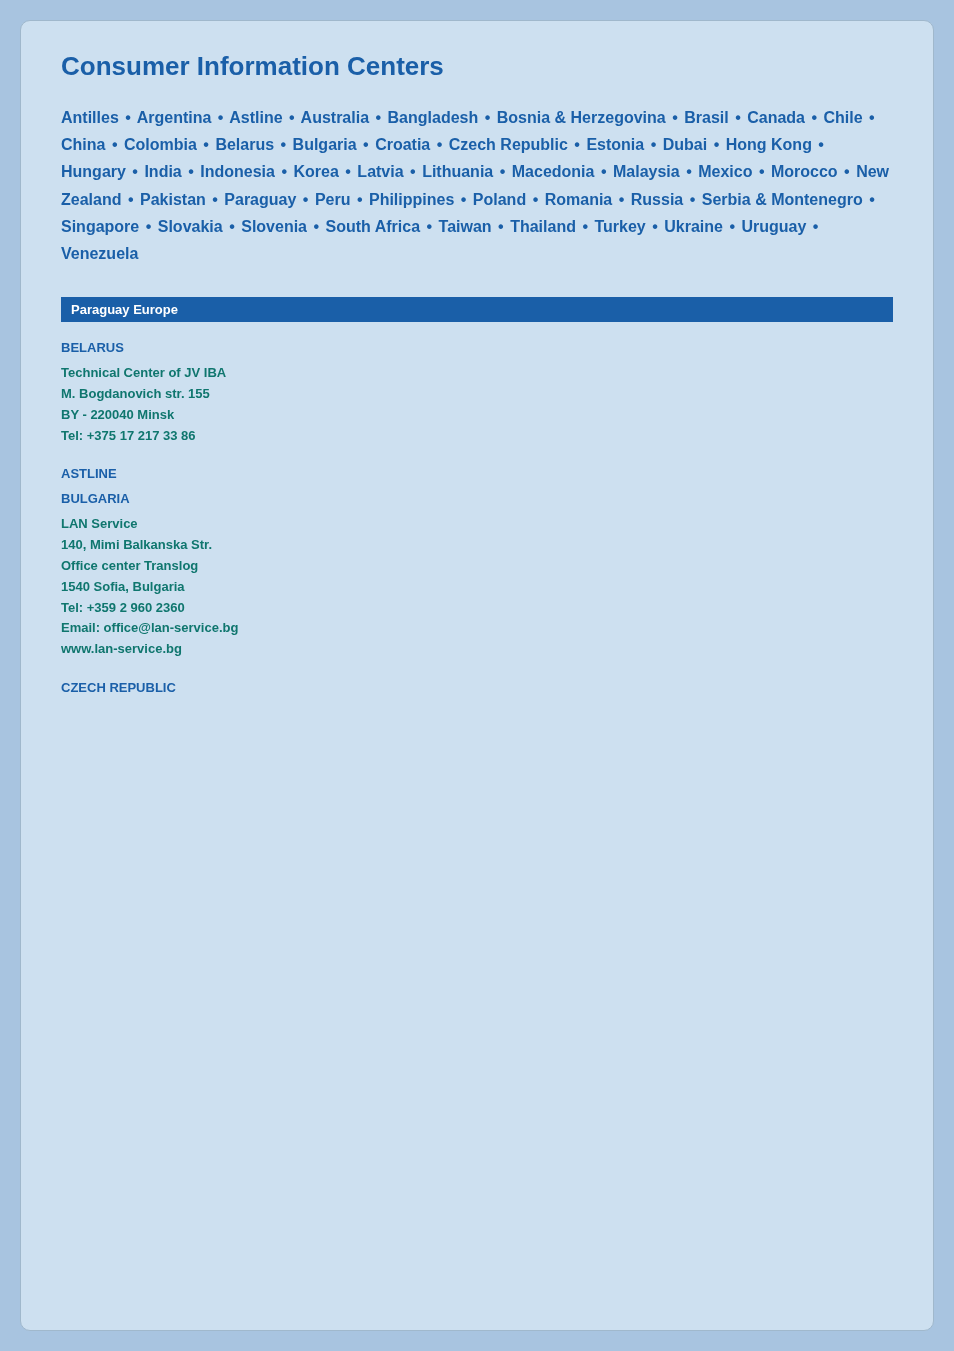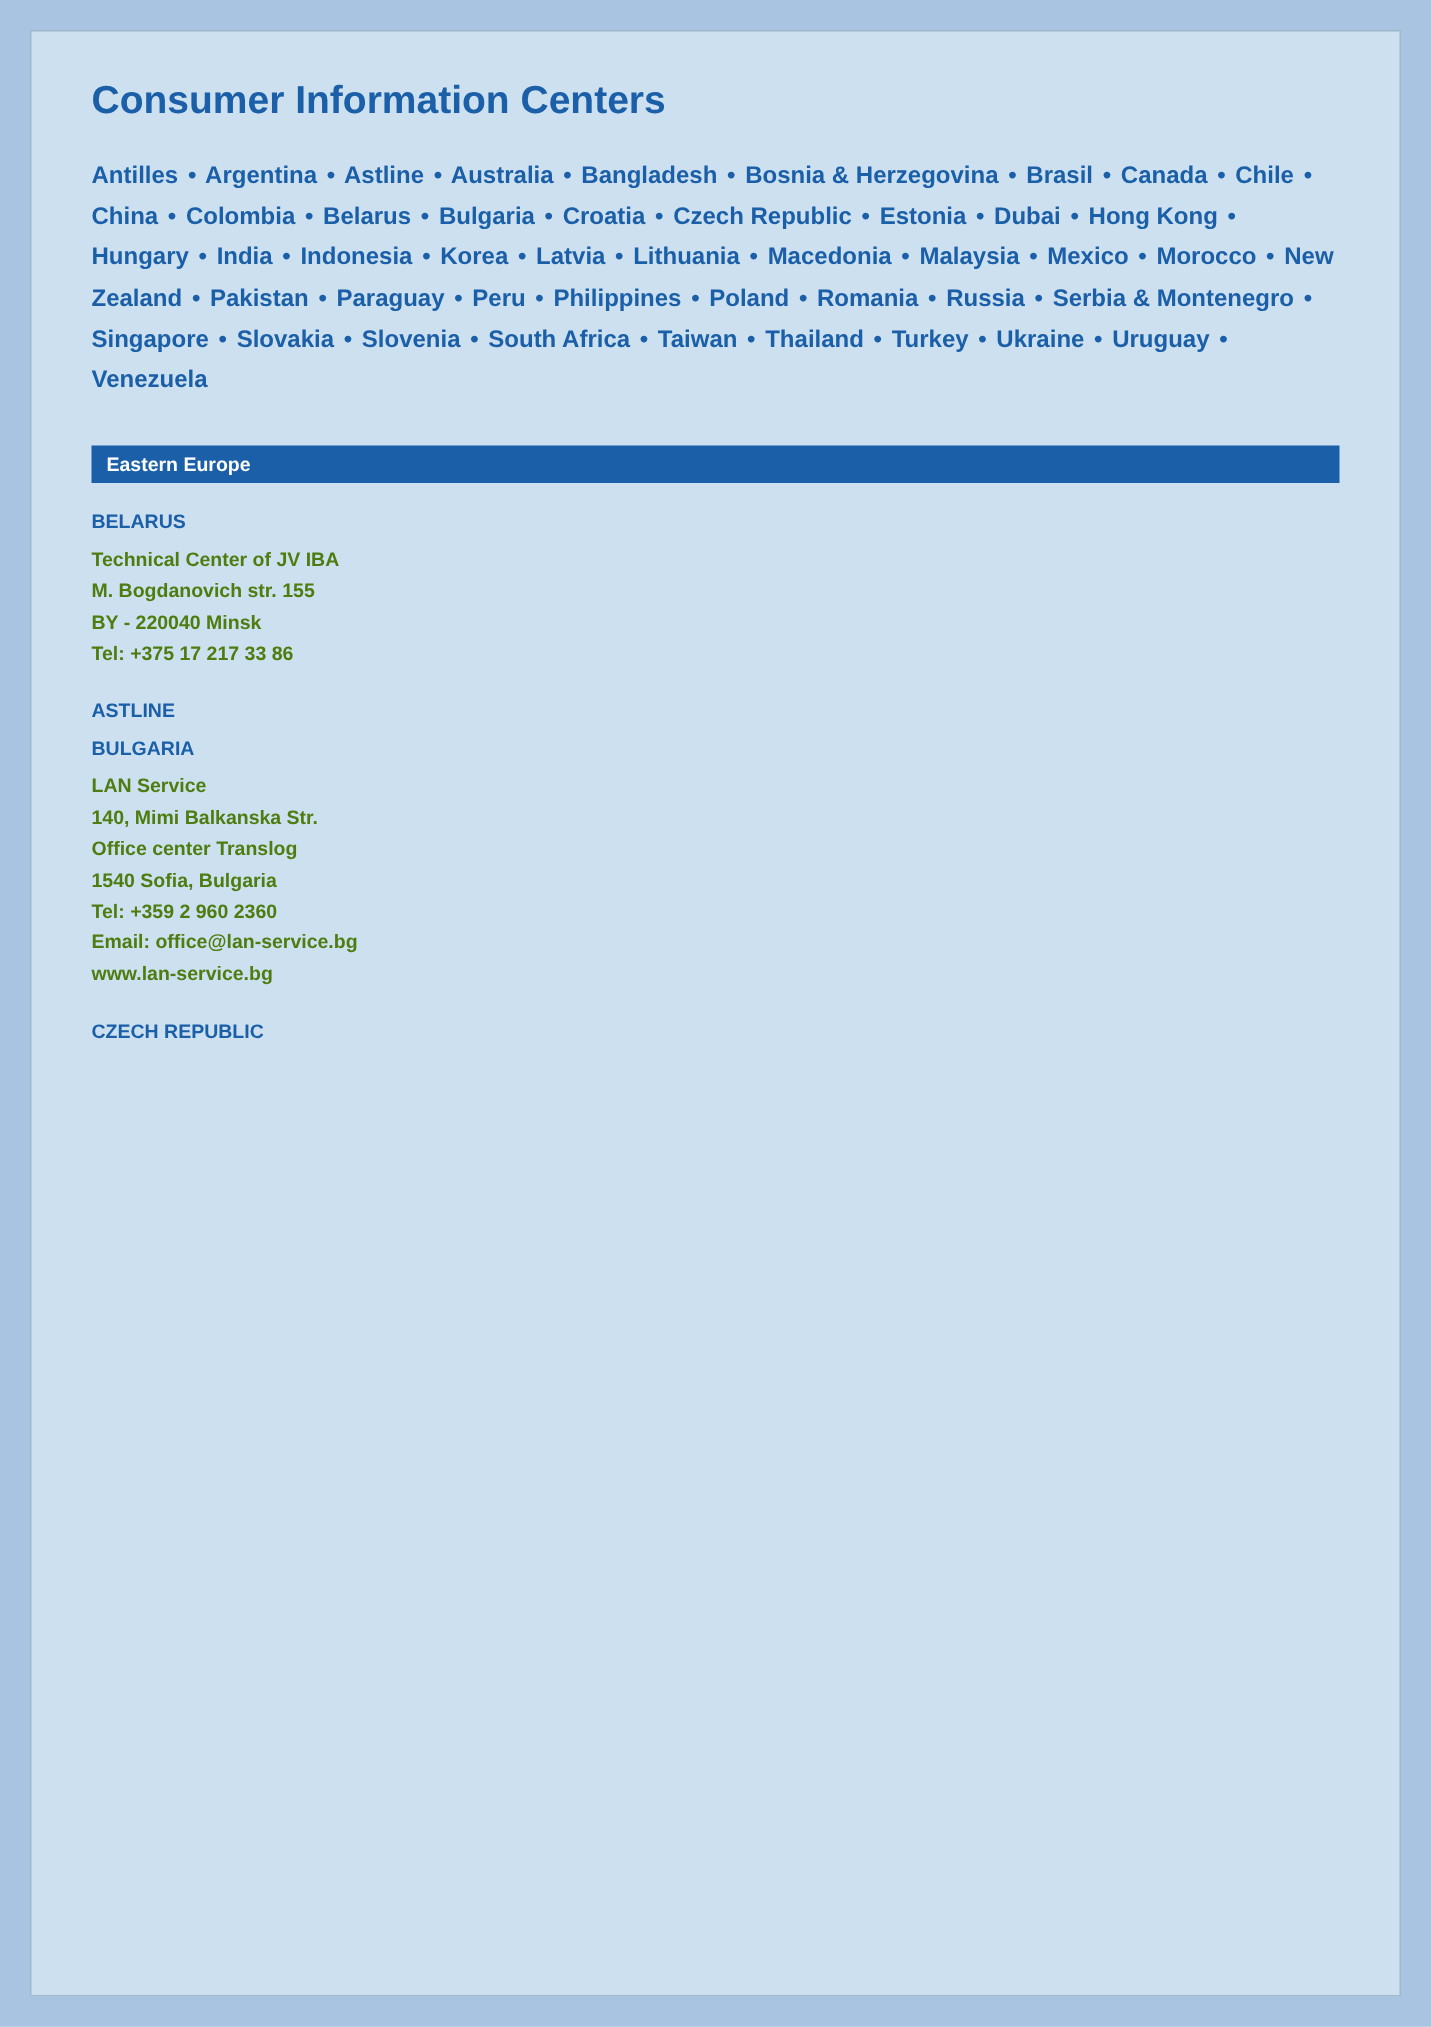--- a/index.html
+++ b/index.html
@@ -6,21 +6,21 @@
     body {
       background-color: #a8c4e0;
       font-family: Arial, sans-serif;
       width: 954px;
       min-height: 1351px;
       padding: 20px;
     }
     .outer-container {
       background-color: #cde0f0;
       border: 1px solid #a0b8cc;
-      border-radius: 0;
+      border-radius: 10px;
       padding: 30px 40px;
       min-height: 1311px;
     }
     .page-title {
       font-size: 26px;
       font-weight: bold;
       color: #1a5fa8;
       margin-bottom: 22px;
     }
     .nav-links {
@@ -48,41 +48,41 @@
     }
     .country-title {
       font-size: 13px;
       font-weight: bold;
       color: #1a5fa8;
       margin-bottom: 8px;
     }
     .address-block {
       font-size: 13px;
       font-weight: bold;
-      color: #4d7c0f;
+      color: #0f766e;
       line-height: 1.6;
       margin-bottom: 20px;
     }
     .country-section {
       margin-bottom: 10px;
     }
   </style>
 </head>
 <body>
 
 <div class="outer-container">
 
   <h1 class="page-title">Consumer Information Centers</h1>
 
   <div class="nav-links"><a href="#">Antilles</a> <span class="bullet">•</span> <a href="#">Argentina</a> <span class="bullet">•</span> <a href="#">Astline</a> <span class="bullet">•</span> <a href="#">Australia</a> <span class="bullet">•</span> <a href="#">Bangladesh</a> <span class="bullet">•</span> <a href="#">Bosnia &amp; Herzegovina</a> <span class="bullet">•</span> <a href="#">Brasil</a> <span class="bullet">•</span> <a href="#">Canada</a> <span class="bullet">•</span> <a href="#">Chile</a> <span class="bullet">•</span> <a href="#">China</a> <span class="bullet">•</span> <a href="#">Colombia</a> <span class="bullet">•</span> <a href="#">Belarus</a> <span class="bullet">•</span> <a href="#">Bulgaria</a> <span class="bullet">•</span> <a href="#">Croatia</a> <span class="bullet">•</span> <a href="#">Czech Republic</a> <span class="bullet">•</span> <a href="#">Estonia</a> <span class="bullet">•</span> <a href="#">Dubai</a> <span class="bullet">•</span> <a href="#">Hong Kong</a> <span class="bullet">•</span> <a href="#">Hungary</a> <span class="bullet">•</span> <a href="#">India</a> <span class="bullet">•</span> <a href="#">Indonesia</a> <span class="bullet">•</span> <a href="#">Korea</a> <span class="bullet">•</span> <a href="#">Latvia</a> <span class="bullet">•</span> <a href="#">Lithuania</a> <span class="bullet">•</span> <a href="#">Macedonia</a> <span class="bullet">•</span> <a href="#">Malaysia</a> <span class="bullet">•</span> <a href="#">Mexico</a> <span class="bullet">•</span> <a href="#">Morocco</a> <span class="bullet">•</span> <a href="#">New Zealand</a> <span class="bullet">•</span> <a href="#">Pakistan</a> <span class="bullet">•</span> <a href="#">Paraguay</a> <span class="bullet">•</span> <a href="#">Peru</a> <span class="bullet">•</span> <a href="#">Philippines</a> <span class="bullet">•</span> <a href="#">Poland</a> <span class="bullet">•</span> <a href="#">Romania</a> <span class="bullet">•</span> <a href="#">Russia</a> <span class="bullet">•</span> <a href="#">Serbia &amp; Montenegro</a> <span class="bullet">•</span> <a href="#">Singapore</a> <span class="bullet">•</span> <a href="#">Slovakia</a> <span class="bullet">•</span> <a href="#">Slovenia</a> <span class="bullet">•</span> <a href="#">South Africa</a> <span class="bullet">•</span> <a href="#">Taiwan</a> <span class="bullet">•</span> <a href="#">Thailand</a> <span class="bullet">•</span> <a href="#">Turkey</a> <span class="bullet">•</span> <a href="#">Ukraine</a> <span class="bullet">•</span> <a href="#">Uruguay</a> <span class="bullet">•</span> <a href="#">Venezuela</a></div>
 
   <div id="sections-container">
 
   <div>
-        <div class="section-header">Eastern Europe</div>
+        <div class="section-header">Paraguay Europe</div>
         <div class="country-section">
           <div class="country-title">BELARUS</div>
           <div class="address-block">Technical Center of JV IBA<br>M. Bogdanovich str. 155<br>BY - 220040 Minsk<br>Tel: +375 17 217 33 86</div>
         </div>
         <div class="country-section">
           <div class="country-title">ASTLINE</div>
         </div>
         <div class="country-section">
           <div class="country-title">BULGARIA</div>
           <div class="address-block">LAN Service<br>140, Mimi Balkanska Str.<br>Office center Translog<br>1540 Sofia, Bulgaria<br>Tel: +359 2 960 2360<br>Email: office@lan-service.bg<br>www.lan-service.bg</div>

